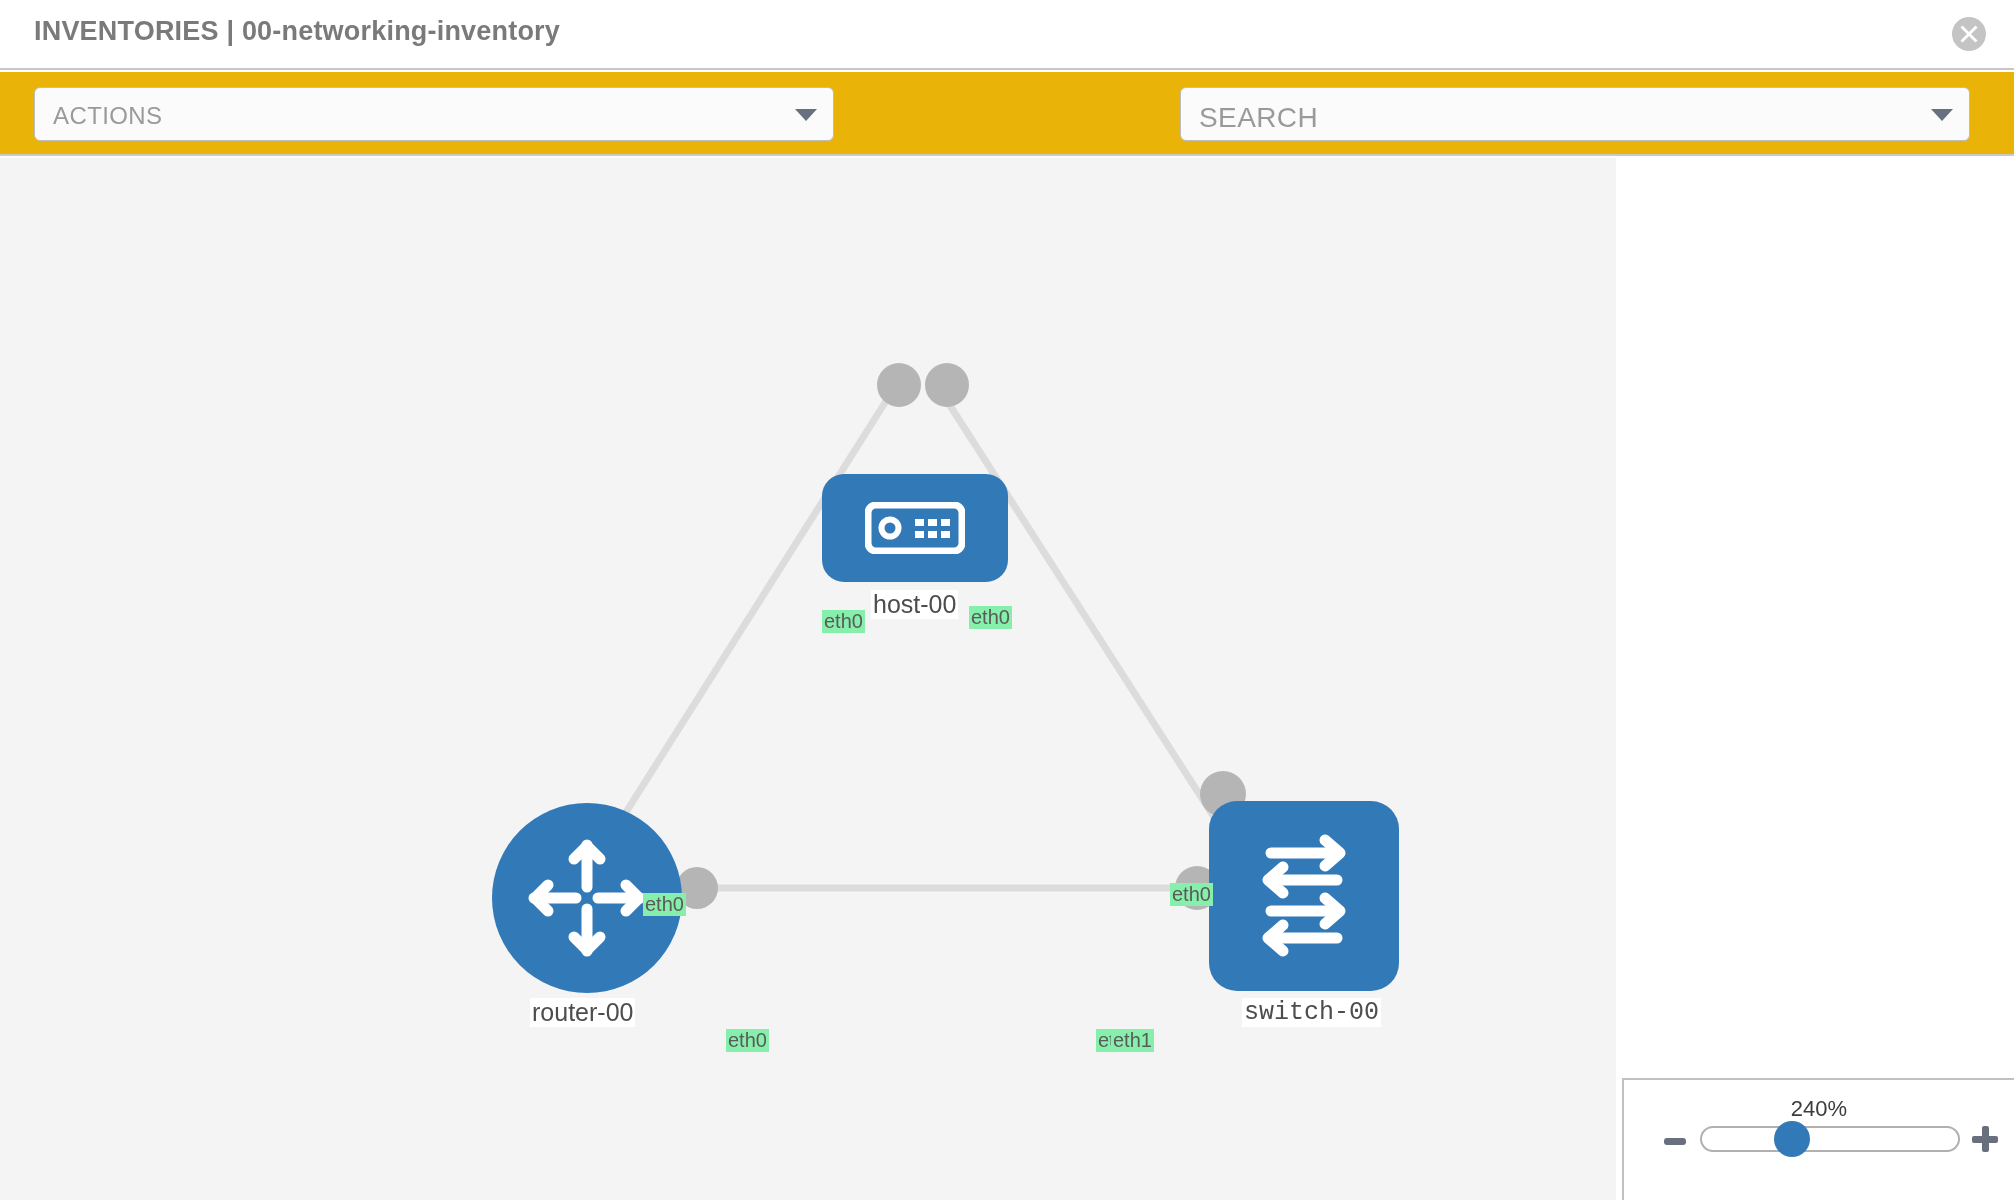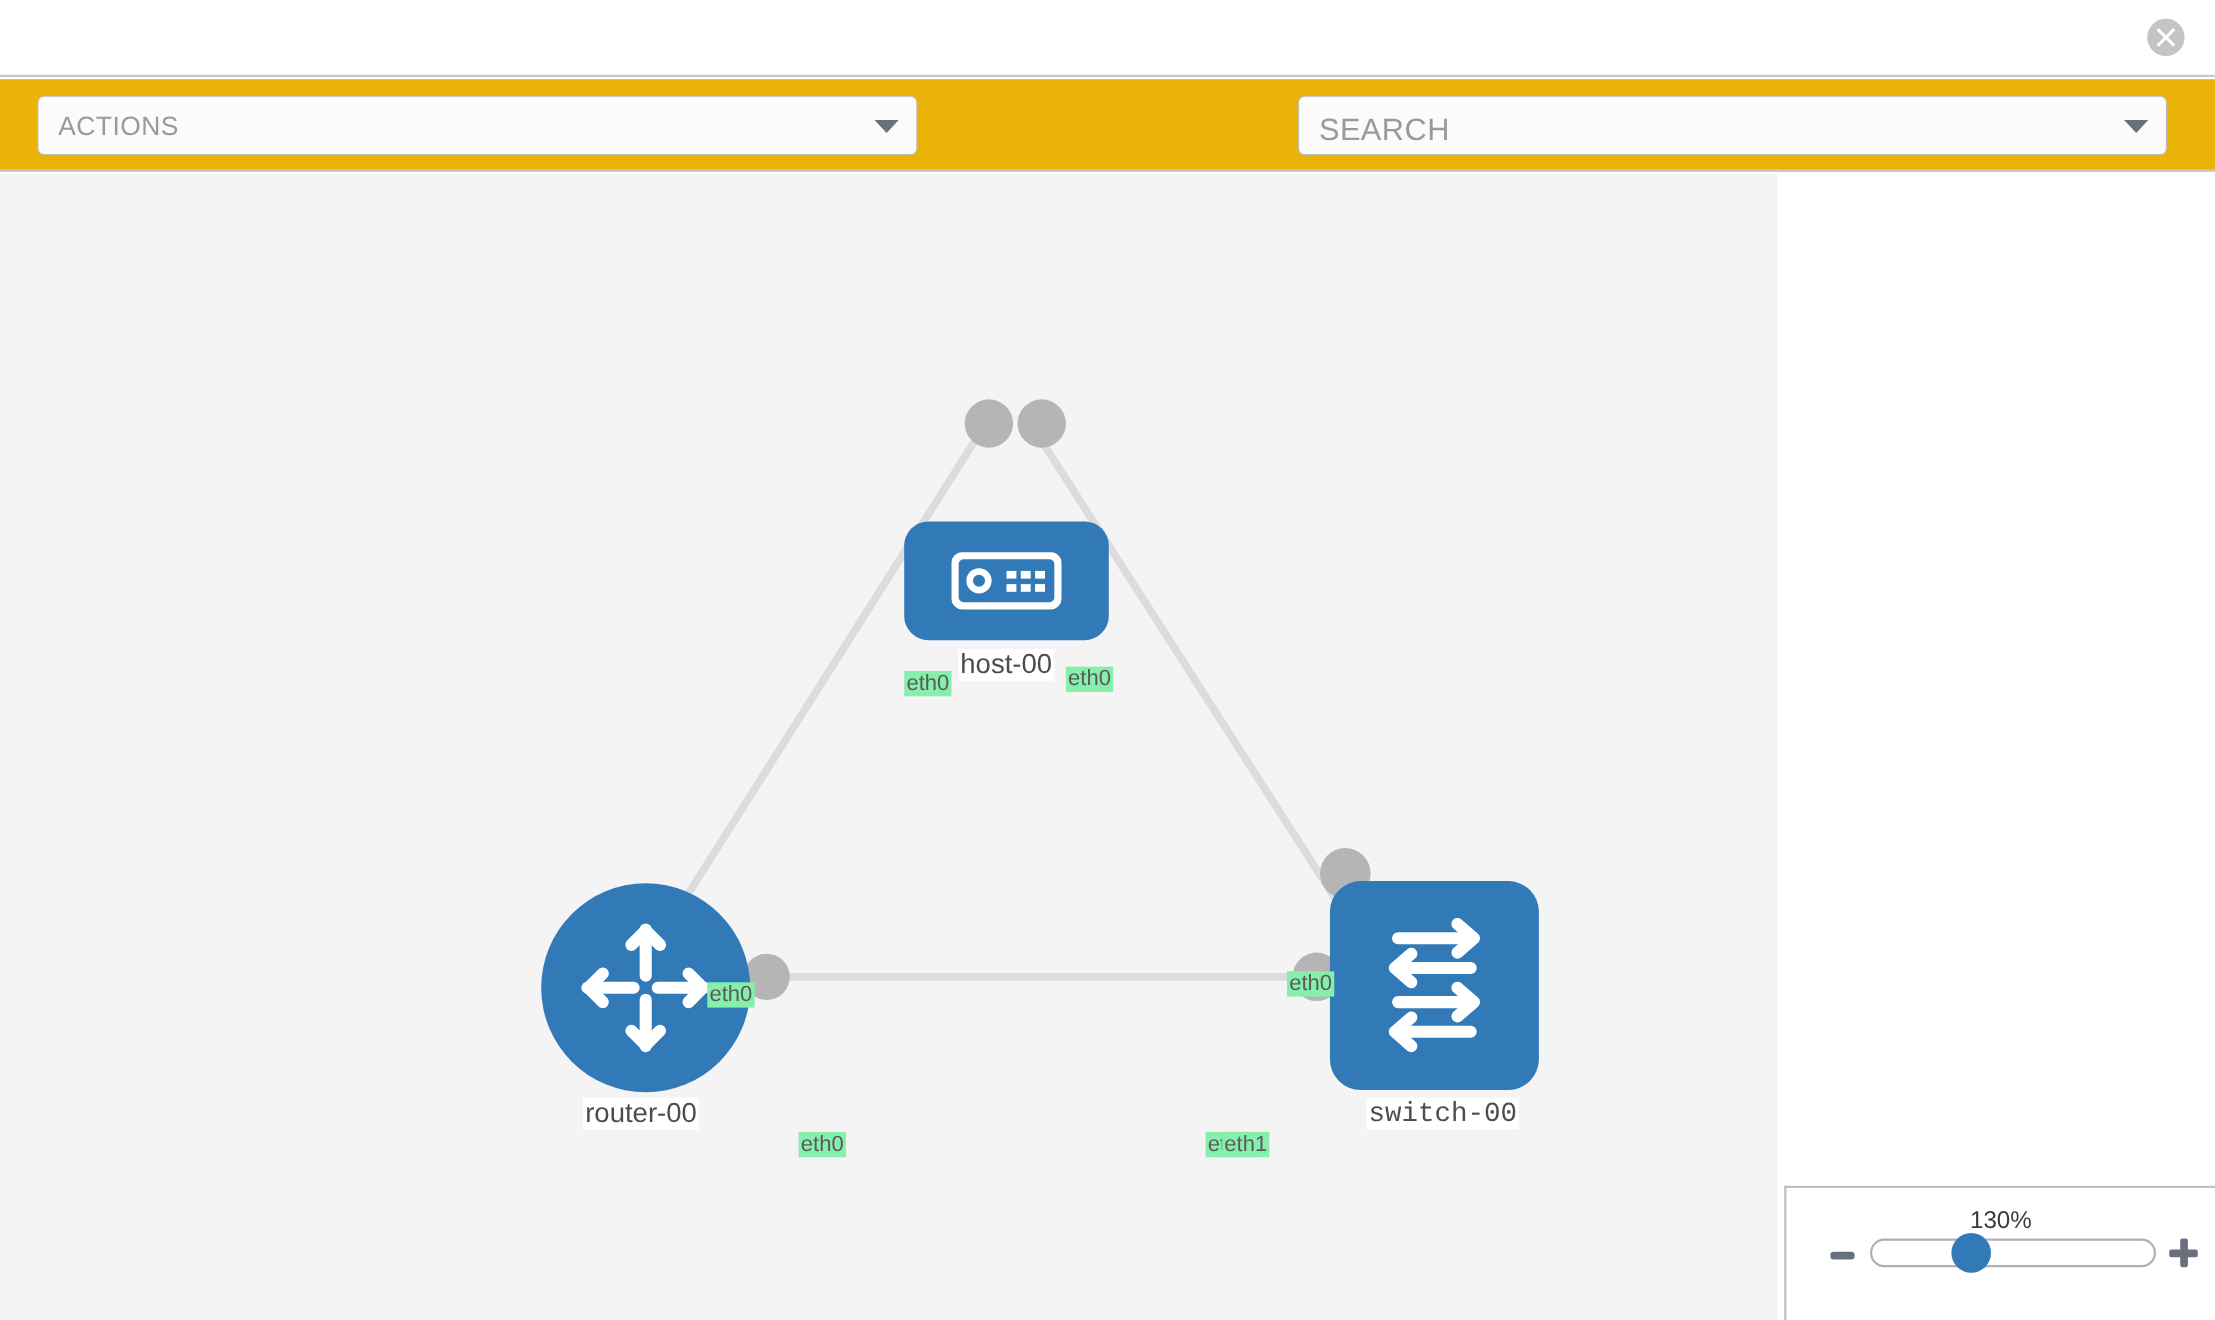--- a/index.html
+++ b/index.html
@@ -145,20 +145,21 @@
   }
   .zoom-plus::before { left: 0; top: 10px; width: 26px; height: 7px; }
   .zoom-plus::after  { left: 10px; top: 0; width: 7px; height: 26px; }
 </style>
 </head>
 <body>
 
 <div id="app">
 
   <div class="header">
+    <div class="header-title">INVENTORIES | 00-networking-inventory</div>
     <div class="close-btn">
       <svg viewBox="0 0 34 34">
         <path d="M10.5 8.5 L17 15 L23.5 8.5 L25.5 10.5 L19 17 L25.5 23.5 L23.5 25.5 L17 19 L10.5 25.5 L8.5 23.5 L15 17 L8.5 10.5 Z" fill="#ffffff"></path>
       </svg>
     </div>
   </div>
 
   <div class="toolbar">
 
     <div class="actions-select">
@@ -257,20 +258,20 @@
       </svg>
     </div>
     <div class="node-label" style="left:1242px; top:840px;font-family:Liberation Mono, monospace;">switch-00</div>
     <div class="edge-label" style="left:1170px; top:725px;">eth0</div>
     <div class="edge-label" style="left:1096px; top:871px;">eth0</div>
     <div class="edge-label" style="left:1111px; top:871px;">eth1</div>
 
   </div>
 
   <div class="zoom-panel">
-    <div class="zoom-value">130%</div>
+    <div class="zoom-value">240%</div>
     <div class="zoom-minus"></div>
     <div class="zoom-track"></div>
     <div class="zoom-thumb"></div>
     <div class="zoom-plus"></div>
   </div>
 
 </div>
 
 </body></html>

